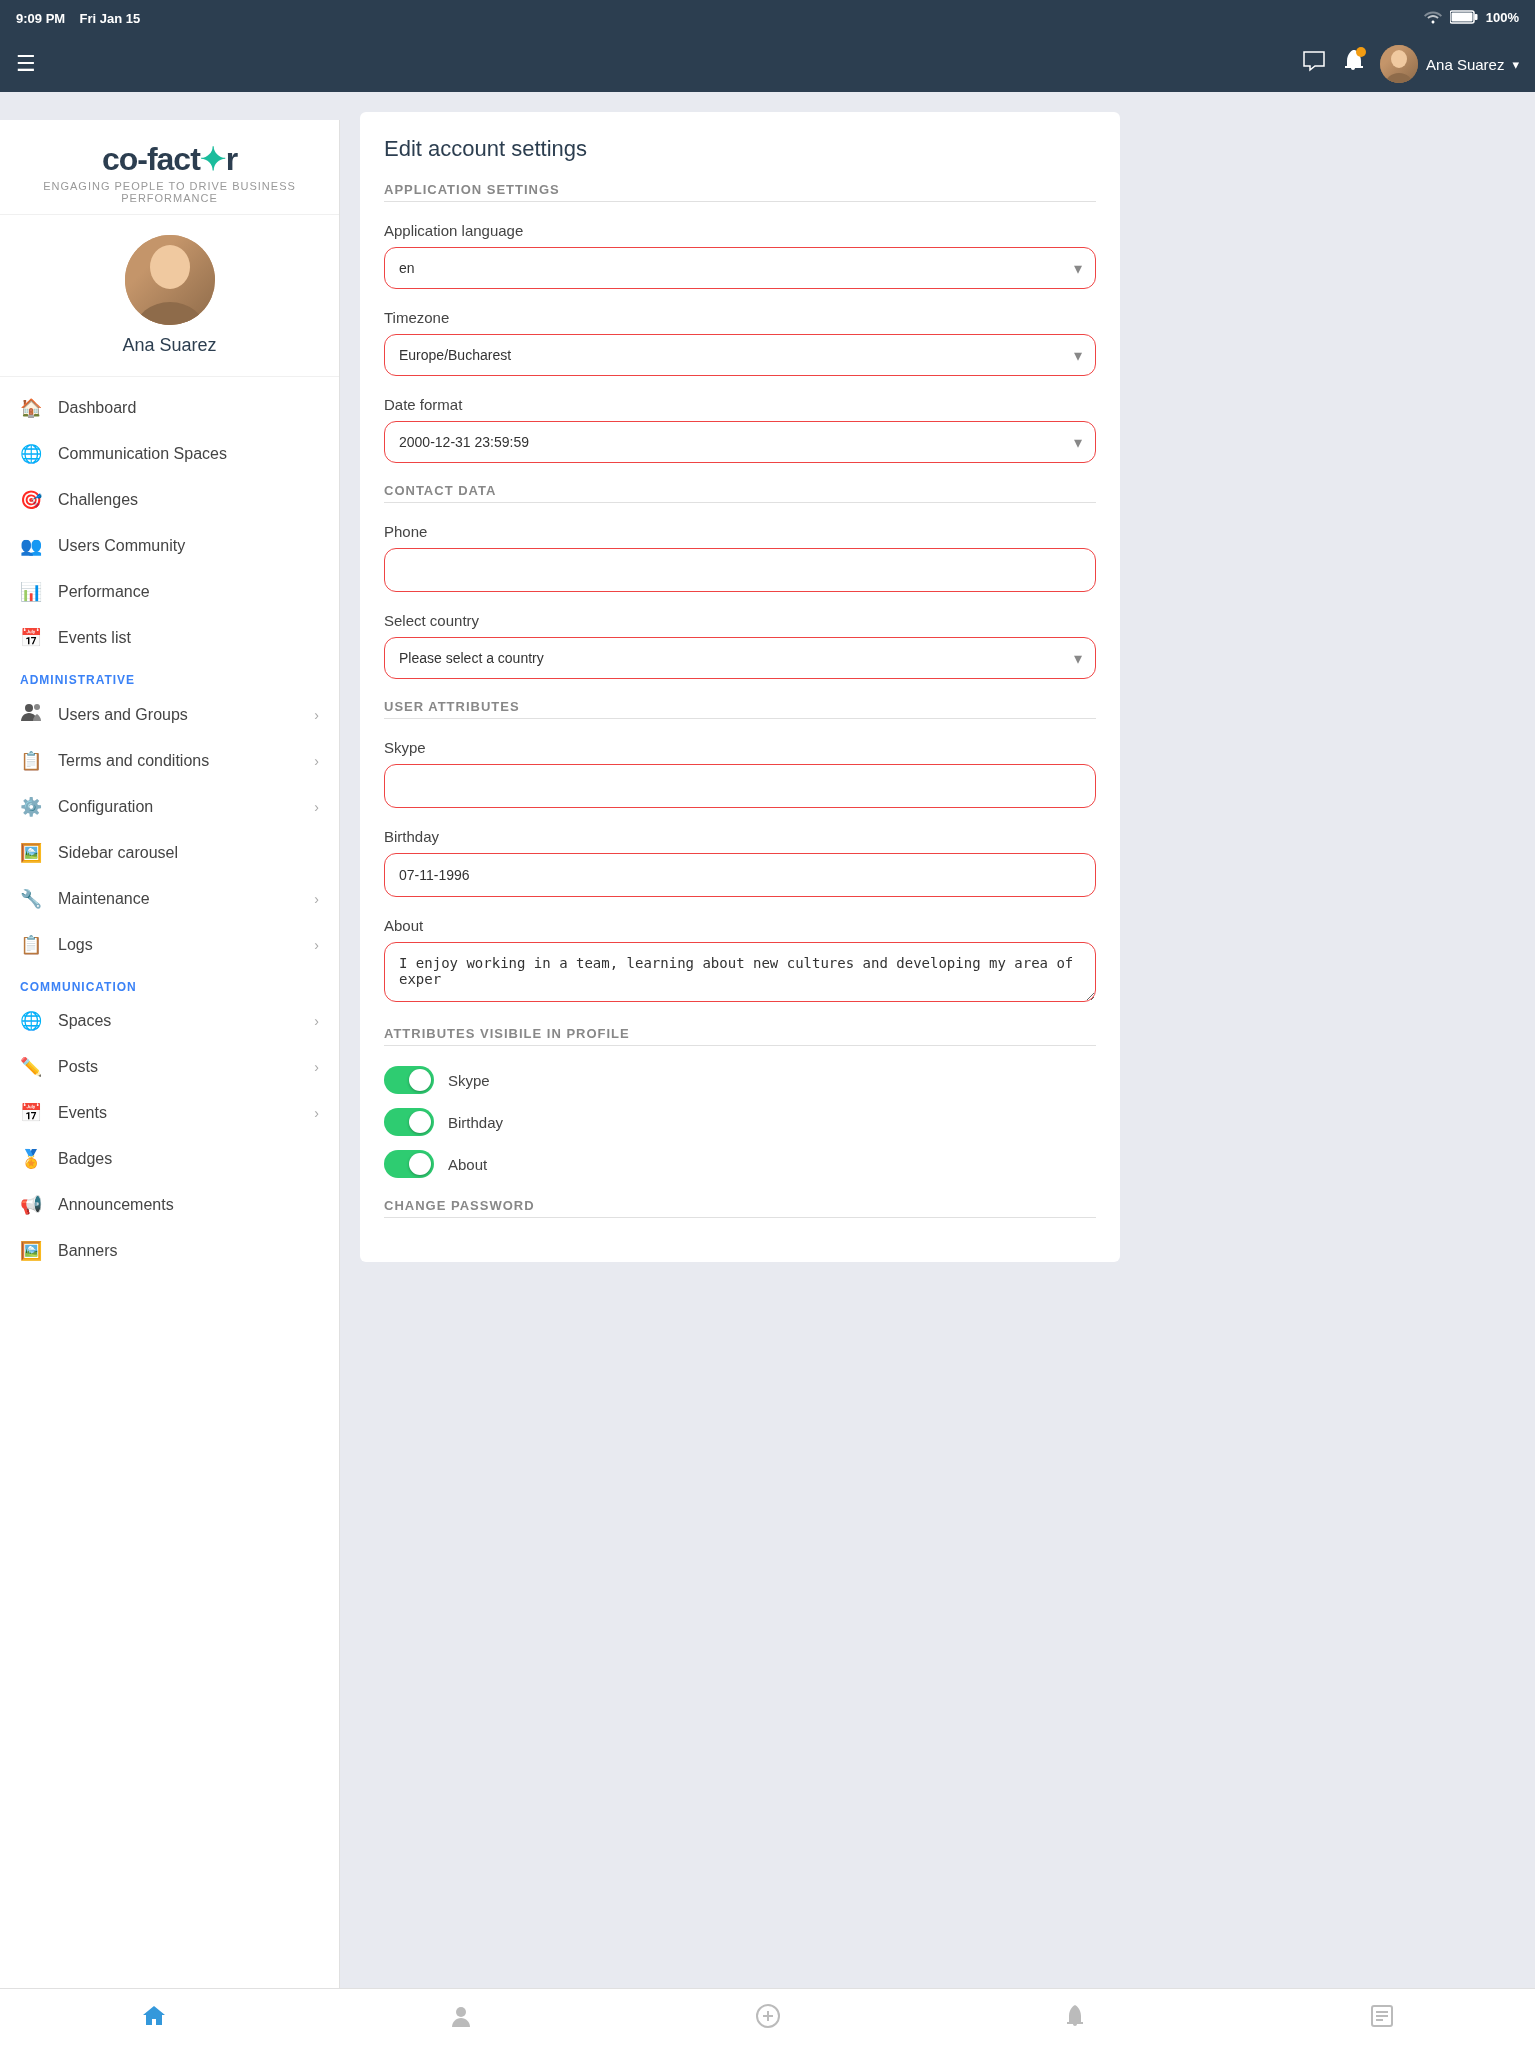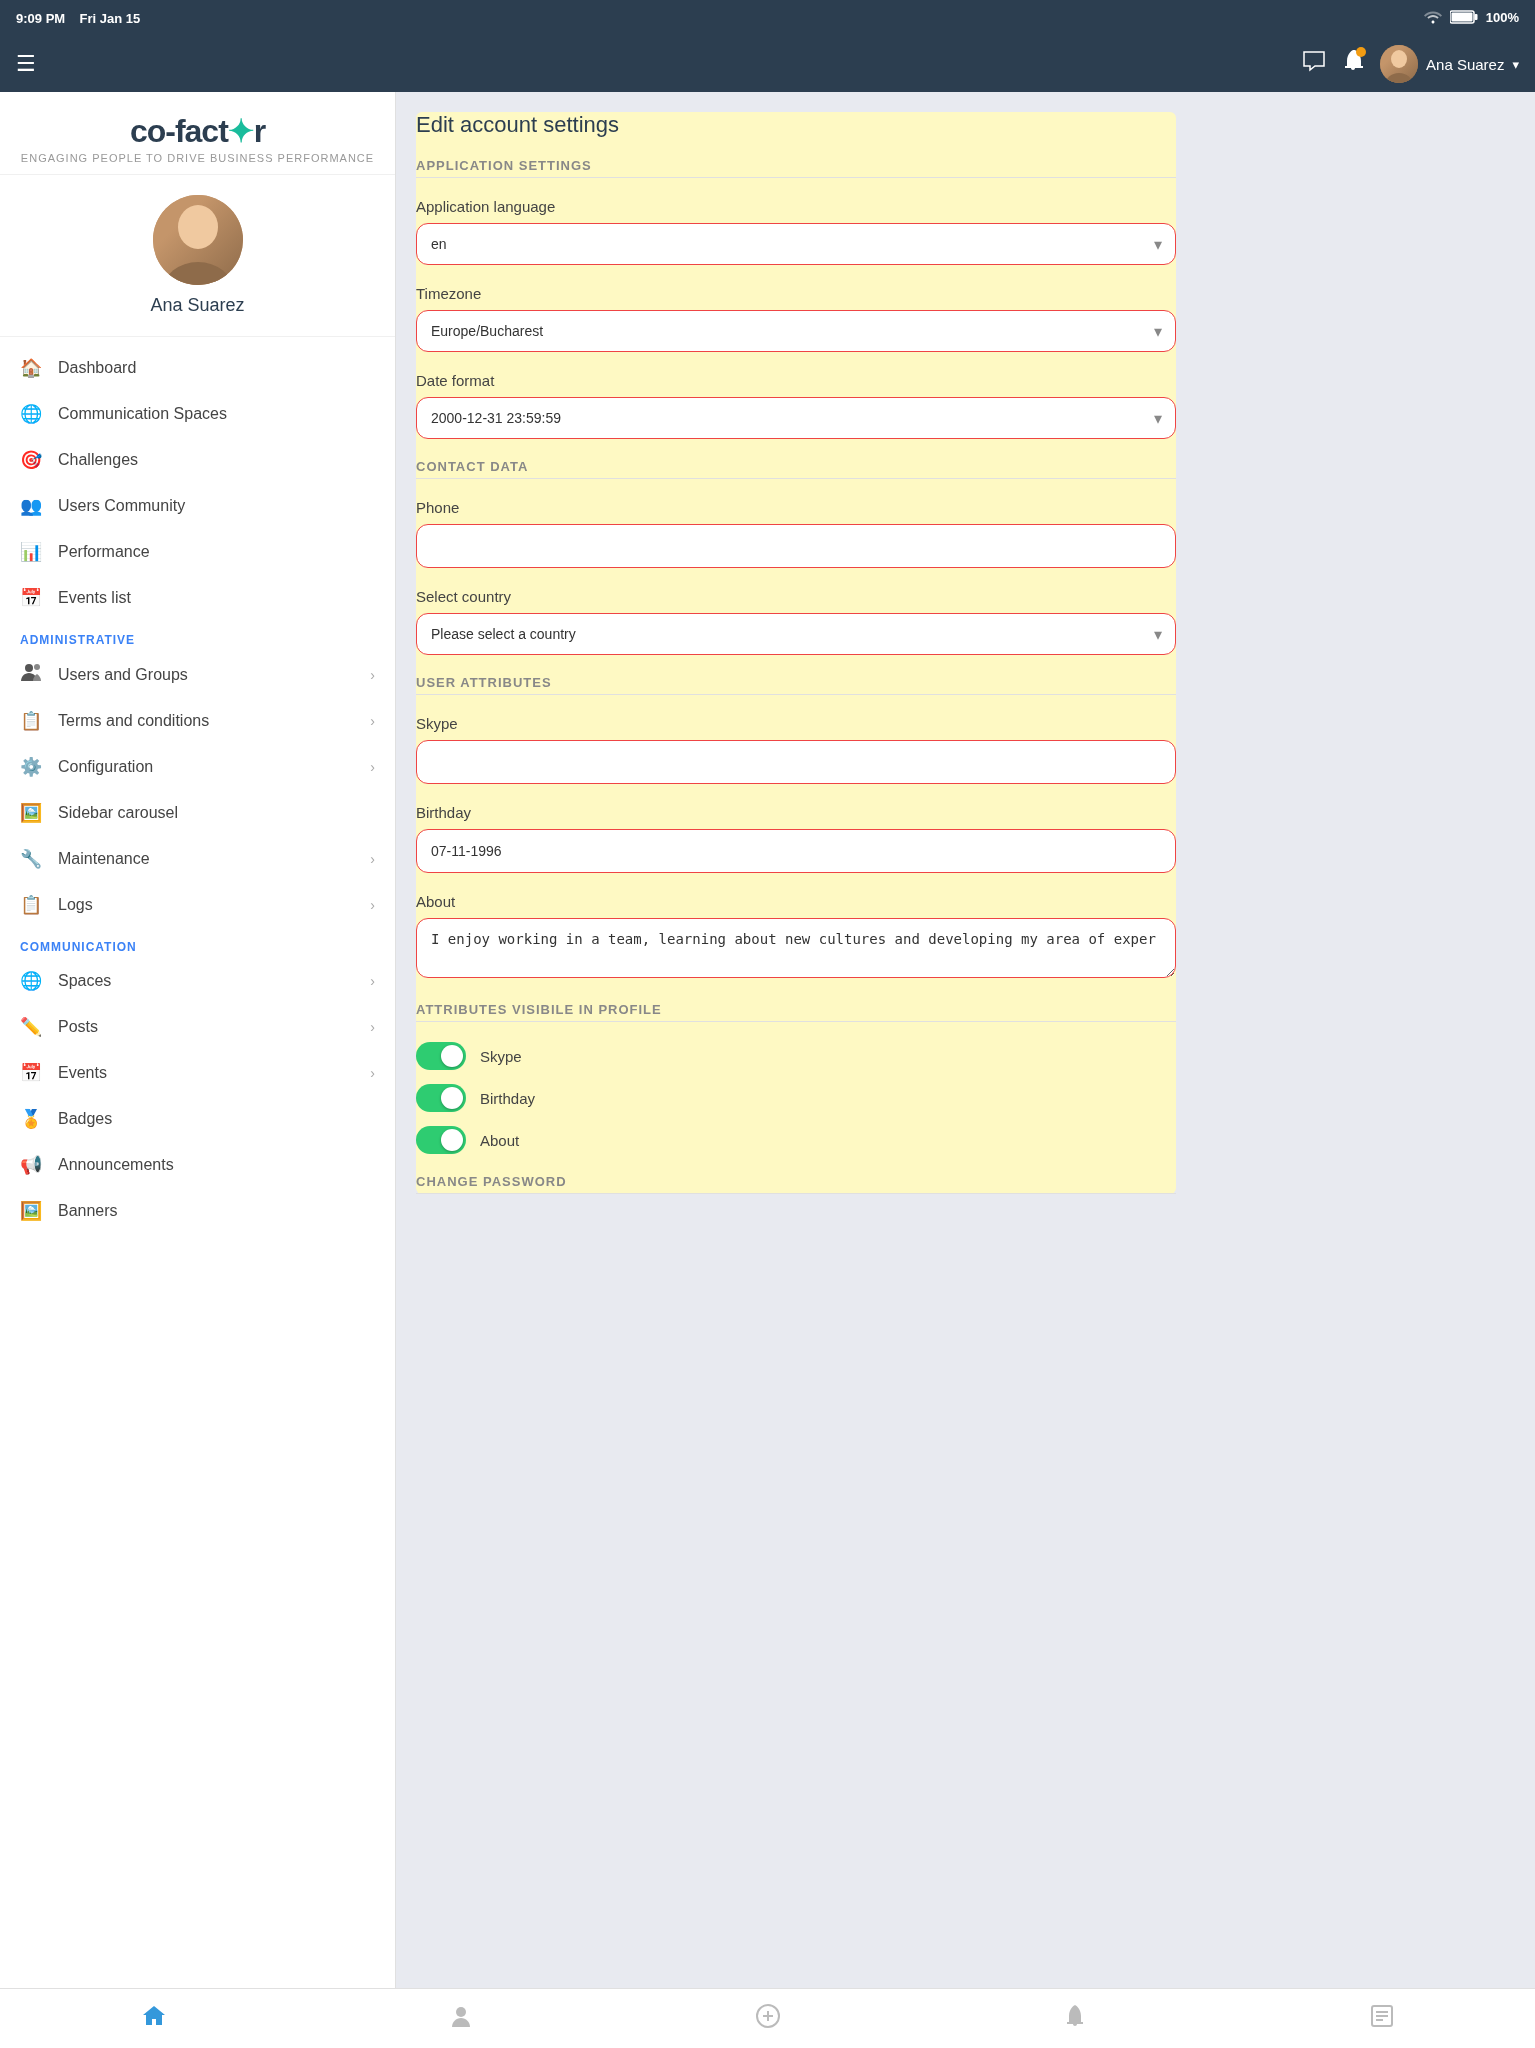--- a/index.html
+++ b/index.html
@@ -53,27 +53,28 @@
 
     
     .main-layout {
       display: flex;
       height: calc(100vh - 36px - 56px - 60px);
       overflow: hidden;
     }
 
     
     .sidebar {
-      width: 396px;
+      width: 340px;
       background: white;
       display: flex;
       flex-direction: column;
       overflow-y: auto;
       flex-shrink: 0;
       border-right: 1px solid #e0e0e0;
+      margin-top: 28px;
     }
     .sidebar-logo {
       padding: 20px 20px 10px;
       text-align: center;
       border-bottom: 1px solid #f0f0f0;
     }
     .logo-text {
       font-size: 32px;
       font-weight: 700;
       color: #2c3e50;
@@ -130,22 +131,23 @@
     }
 
     
     .content-area {
       flex: 1;
       overflow-y: auto;
       padding: 20px;
       background: #e8eaf0;
     }
     .content-card {
-      background: #fef9c3;
+      background: #ffffff;
       border-radius: 6px;
+      padding: 24px;
       max-width: 760px;
     }
     .page-title {
       font-size: 22px;
       color: #2c3e50;
       margin-bottom: 20px;
       font-weight: 400;
     }
 
     

